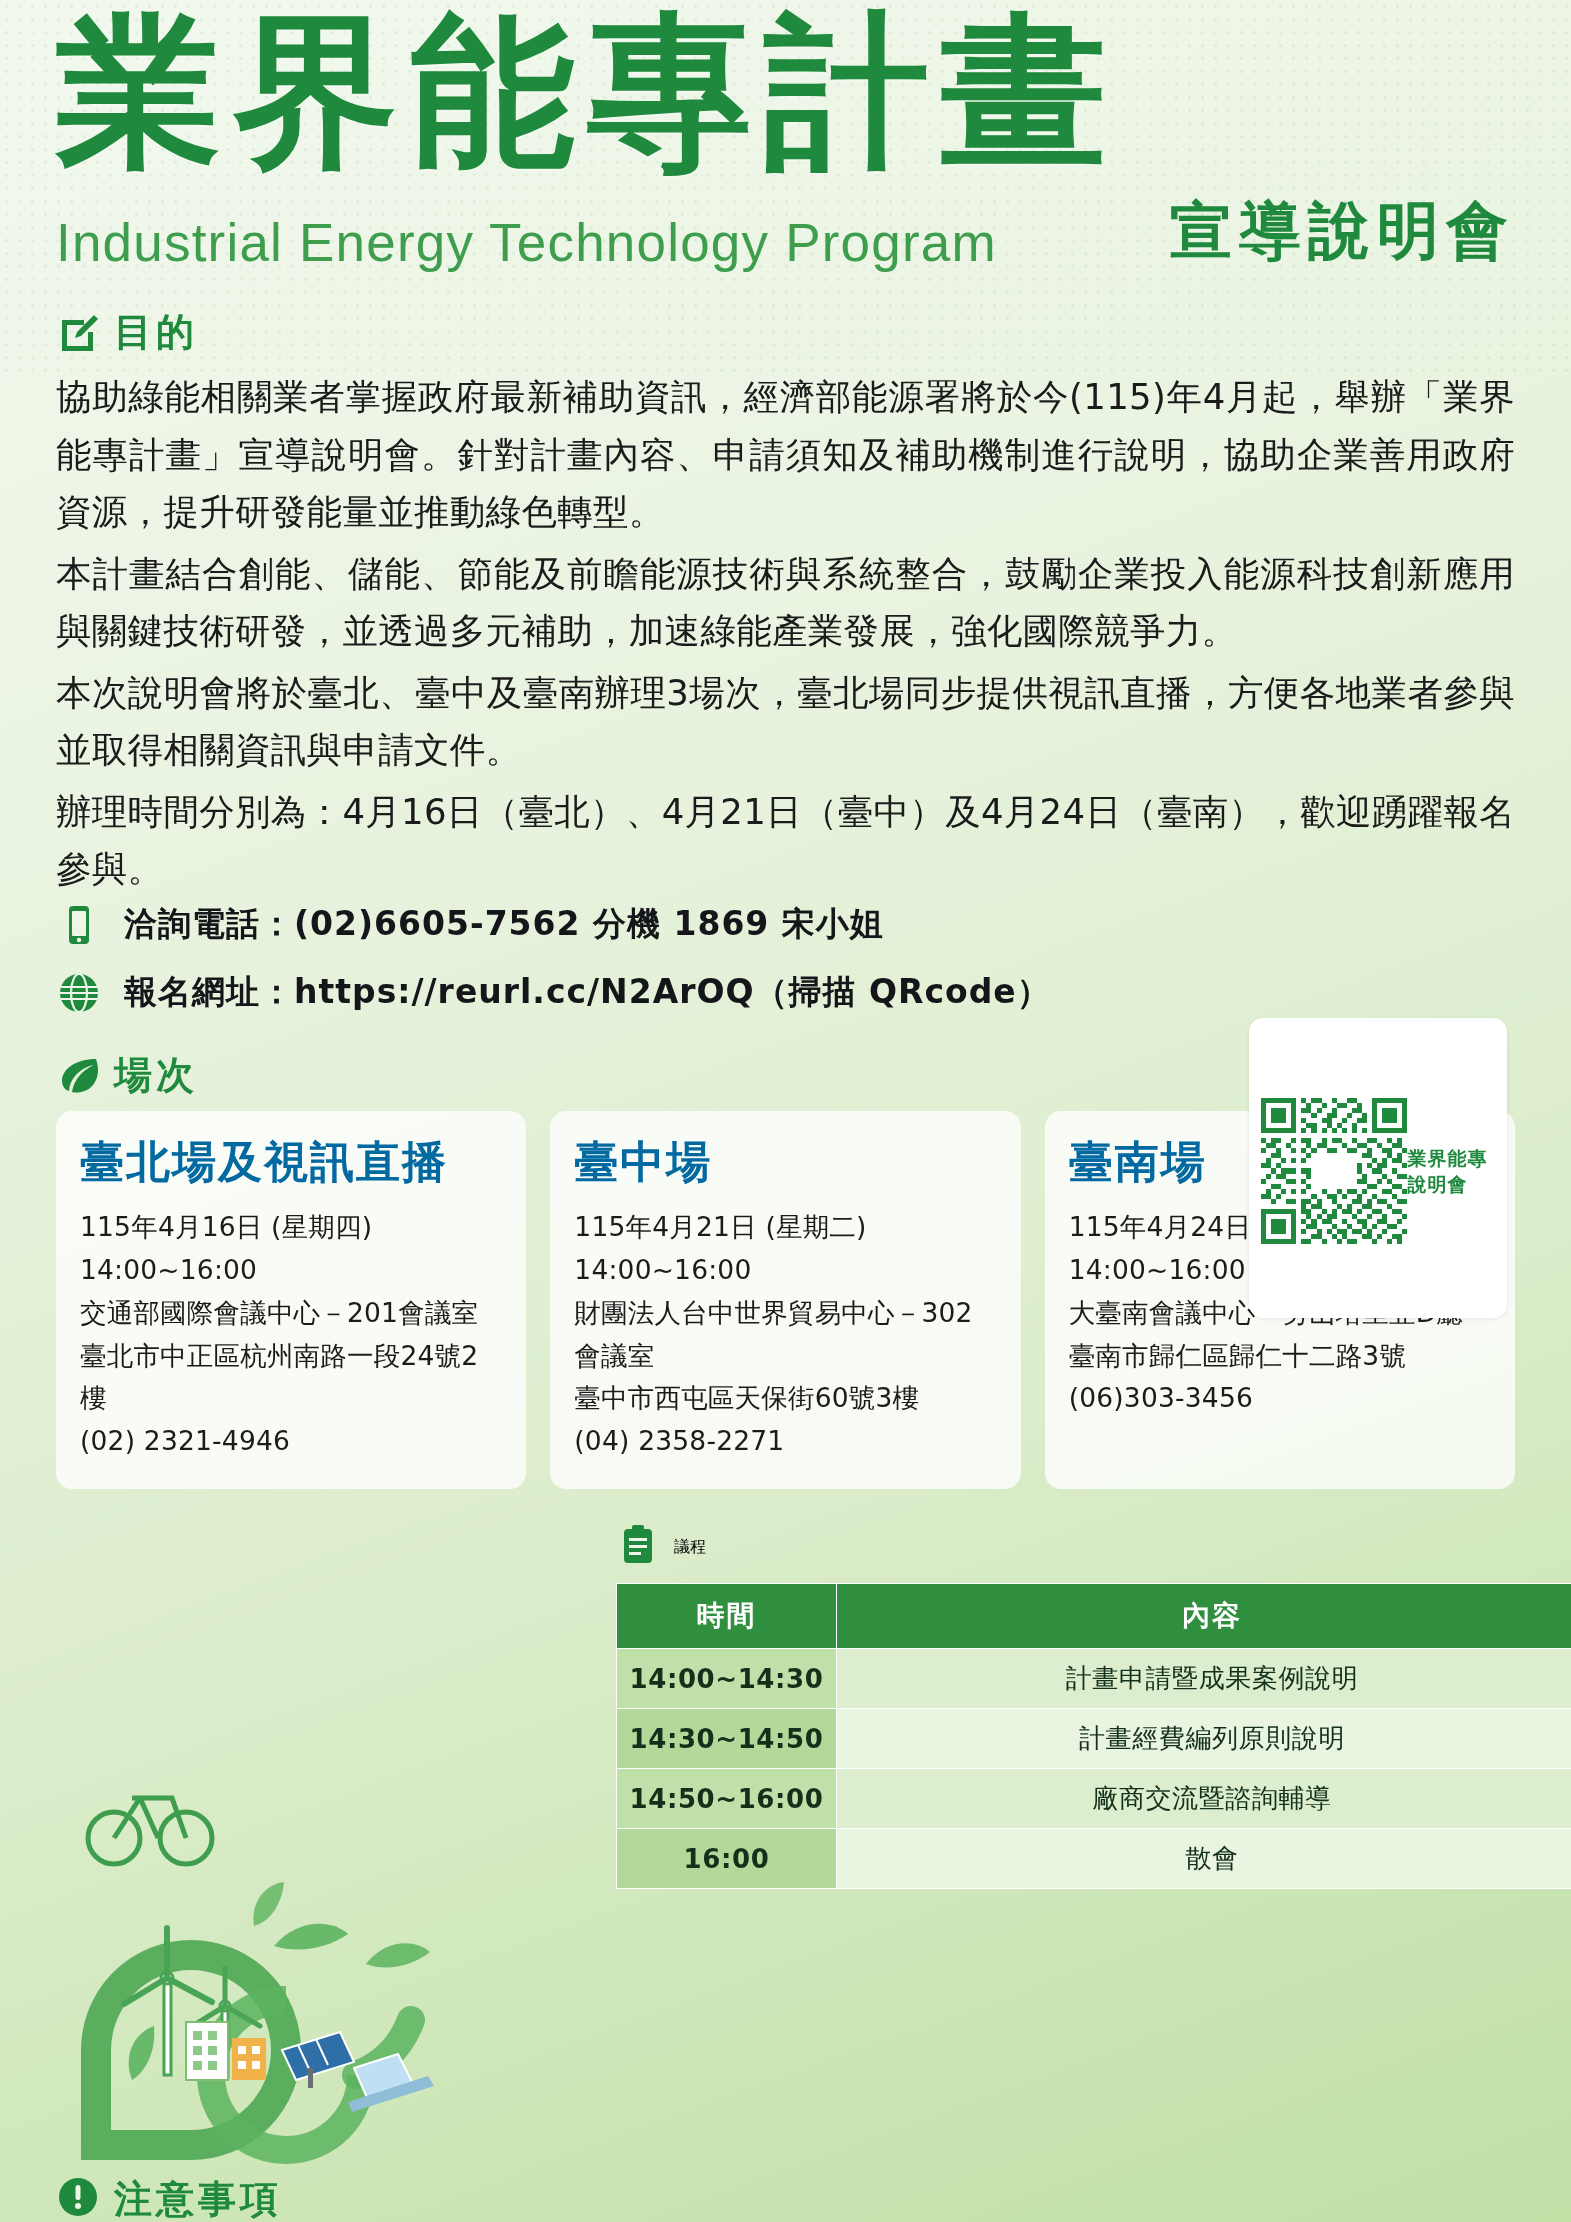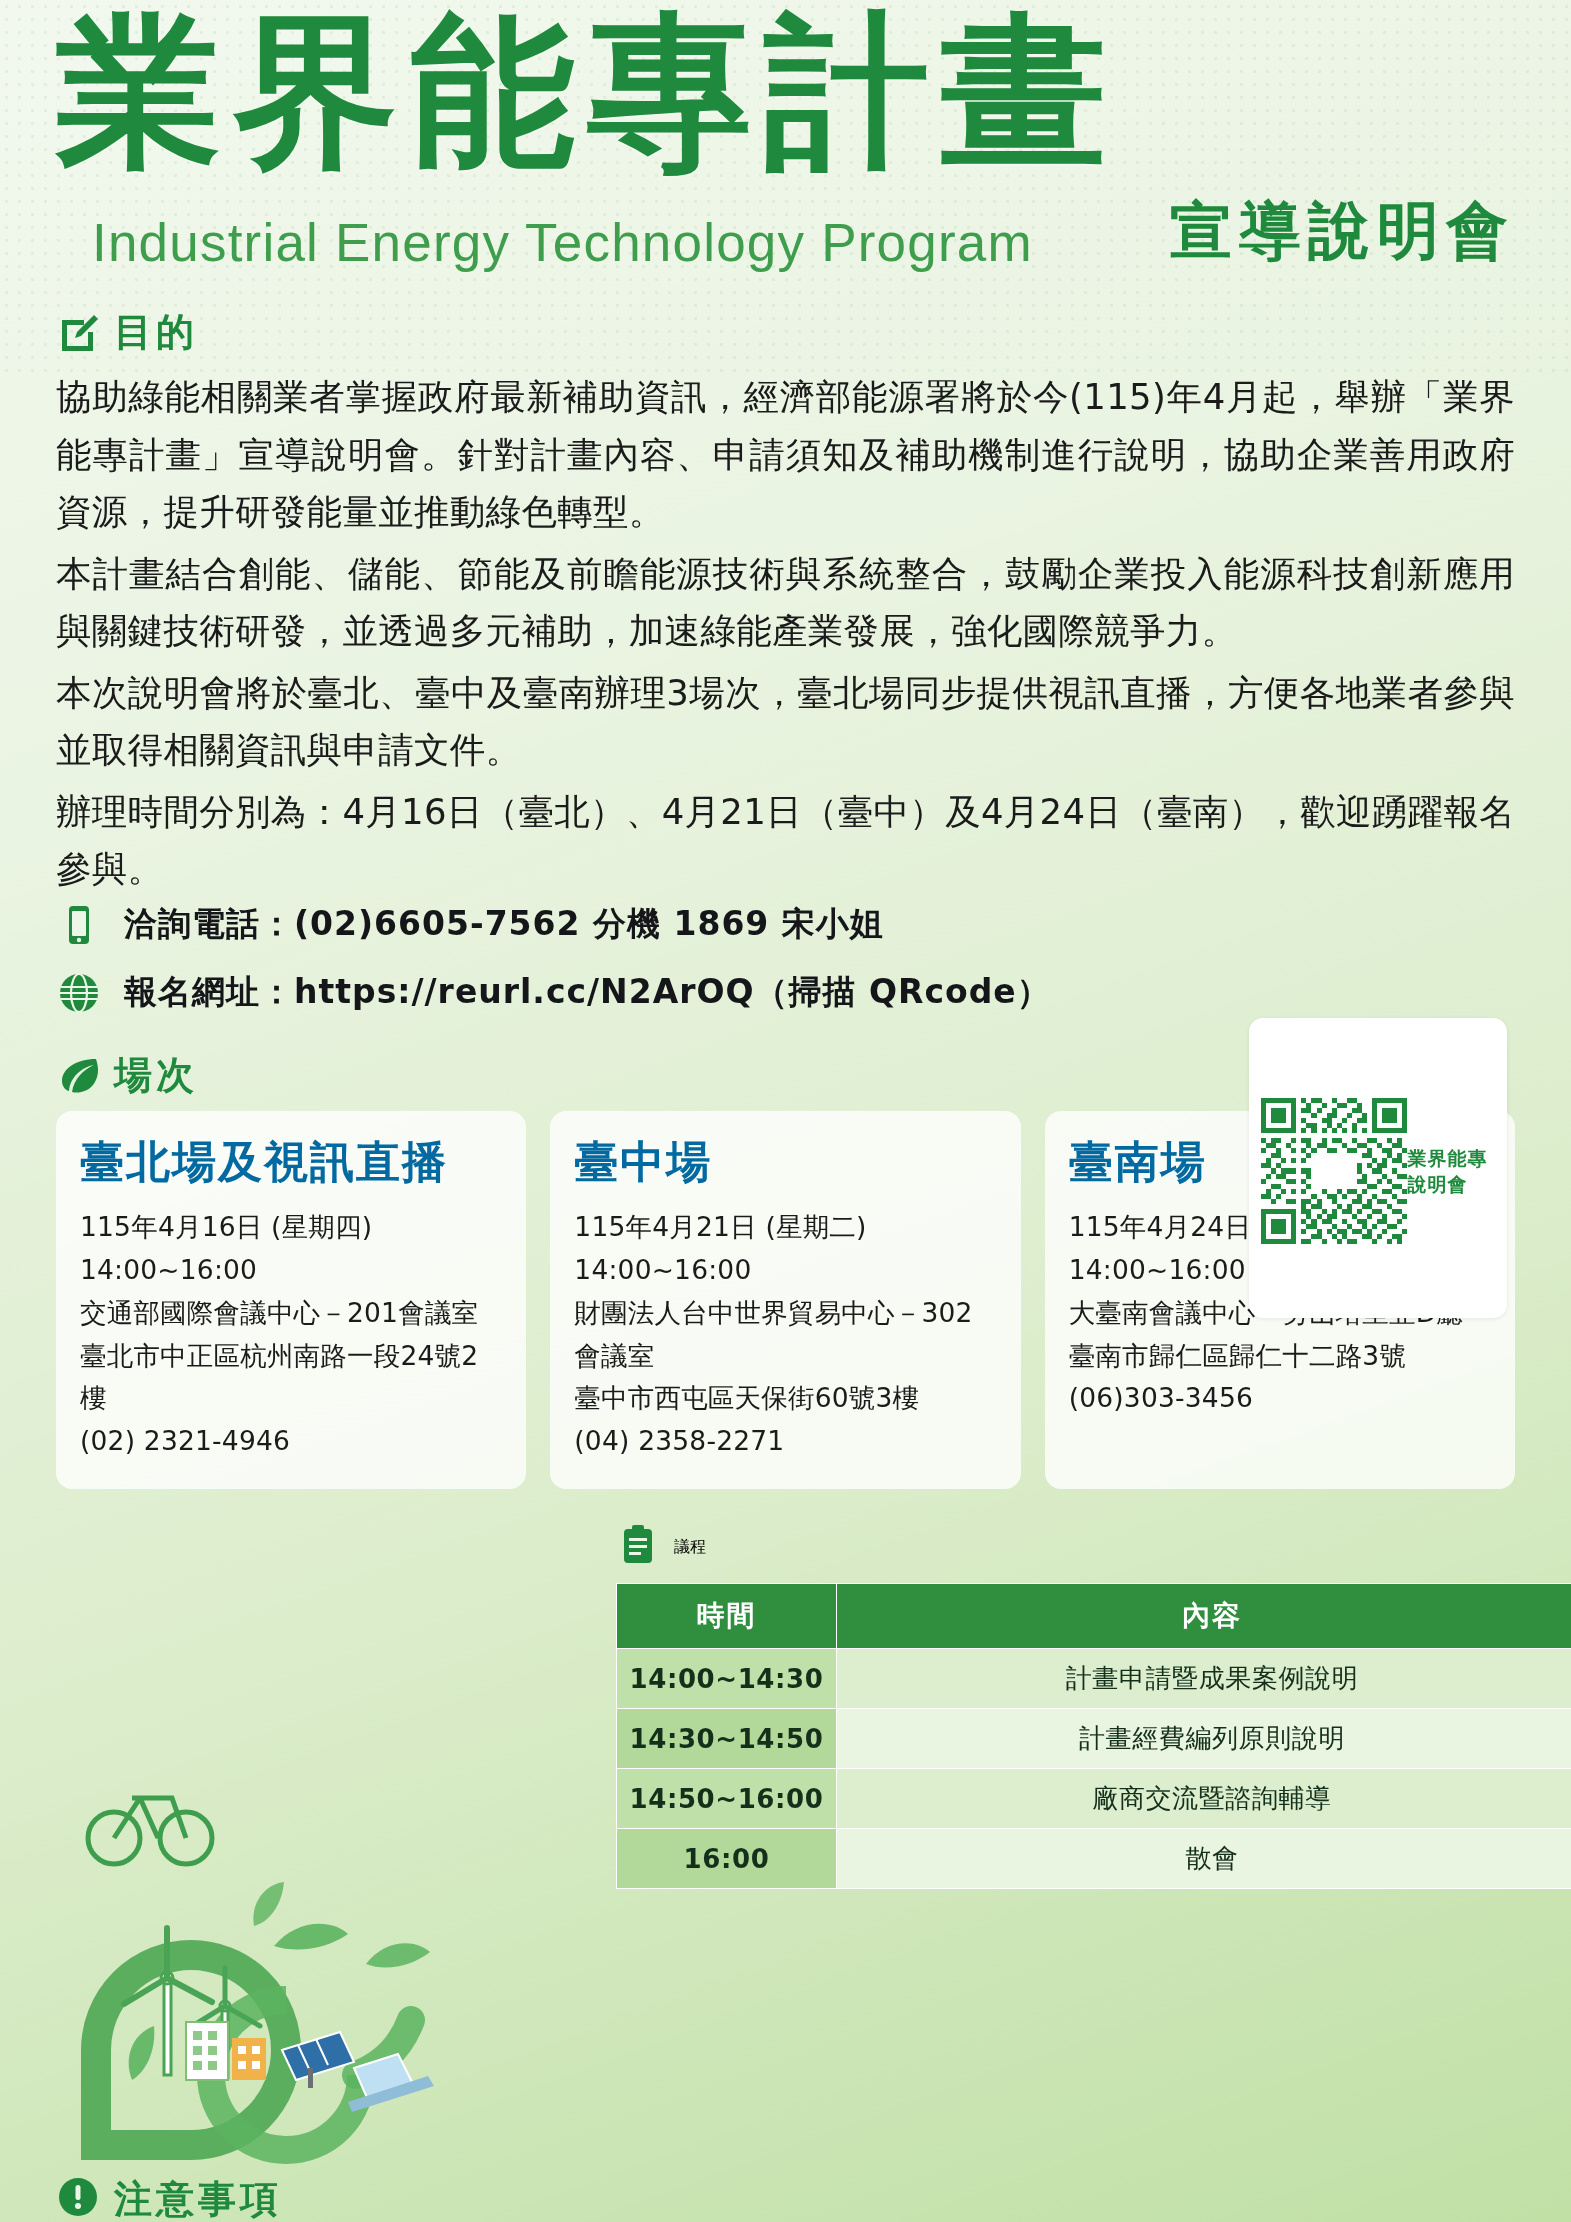--- a/index.html
+++ b/index.html
@@ -47,21 +47,20 @@
     align-items: flex-end;
     gap: 24px;
     margin-top: 10px;
   }
   .title-en {
     font-size: 53px;
     color: #3f9e4d;
     letter-spacing: 1.2px;
     font-weight: 400;
     white-space: nowrap;
-    margin-left: 36px;
   }
   .title-sub-cn {
     font-family: "DejaVu Sans", sans-serif;
     font-weight: bold;
     font-size: 62px;
     color: #1f8a3d;
     letter-spacing: 7px;
     white-space: nowrap;
     margin-left: auto;
   }

